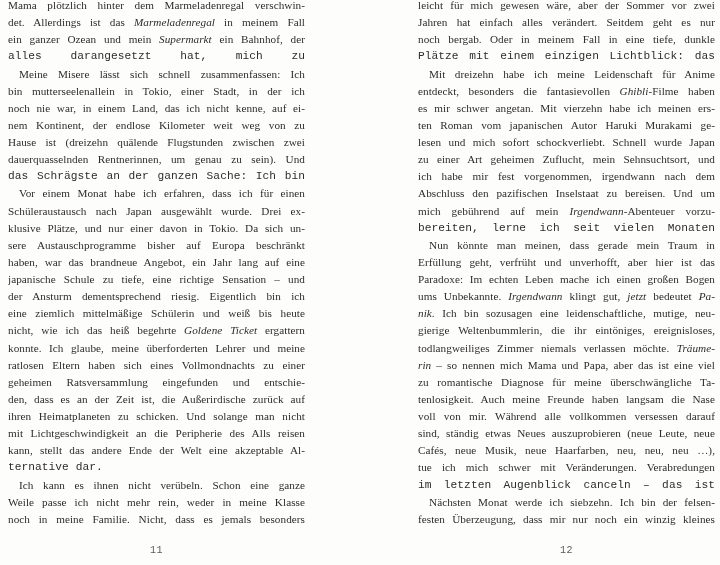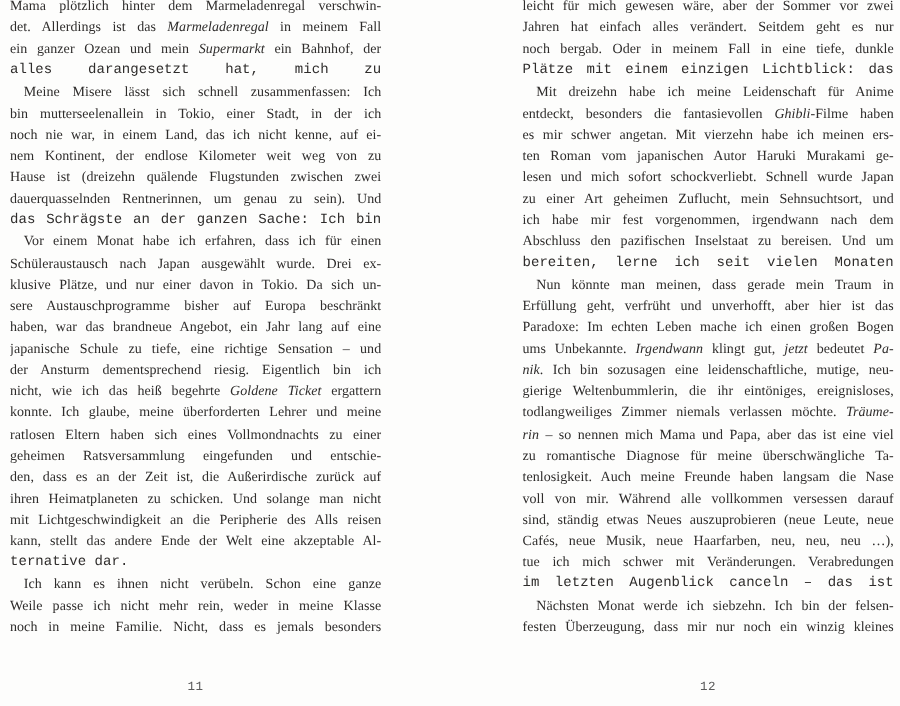--- a/index.html
+++ b/index.html
@@ -71,20 +71,21 @@
         <div class="line"><span>Hause ist (dreizehn quälende Flugstunden zwischen zwei</span></div>
         <div class="line"><span>dauerquasselnden Rentnerinnen, um genau zu sein). Und</span></div>
         <div class="line para-end"><span>das Schrägste an der ganzen Sache: Ich bin </span><i>freiwillig</i><span> lesen.</span></div>
         <div class="line indent"><span>Vor einem Monat habe ich erfahren, dass ich für einen</span></div>
         <div class="line"><span>Schüleraustausch nach Japan ausgewählt wurde. Drei ex-</span></div>
         <div class="line"><span>klusive Plätze, und nur einer davon in Tokio. Da sich un-</span></div>
         <div class="line"><span>sere Austauschprogramme bisher auf Europa beschränkt</span></div>
         <div class="line"><span>haben, war das brandneue Angebot, ein Jahr lang auf eine</span></div>
         <div class="line"><span>japanische Schule zu tiefe, eine richtige Sensation – und</span></div>
         <div class="line"><span>der Ansturm dementsprechend riesig. Eigentlich bin ich</span></div>
+        <div class="line"><span>eine ziemlich mittelmäßige Schülerin und weiß bis heute</span></div>
         <div class="line"><span>nicht, wie ich das heiß begehrte </span><i>Goldene Ticket</i><span> ergattern</span></div>
         <div class="line"><span>konnte. Ich glaube, meine überforderten Lehrer und meine</span></div>
         <div class="line"><span>ratlosen Eltern haben sich eines Vollmondnachts zu einer</span></div>
         <div class="line"><span>geheimen Ratsversammlung eingefunden und entschie-</span></div>
         <div class="line"><span>den, dass es an der Zeit ist, die Außerirdische zurück auf</span></div>
         <div class="line"><span>ihren Heimatplaneten zu schicken. Und solange man nicht</span></div>
         <div class="line"><span>mit Lichtgeschwindigkeit an die Peripherie des Alls reisen</span></div>
         <div class="line"><span>kann, stellt das andere Ende der Welt eine akzeptable Al-</span></div>
         <div class="line para-end"><span>ternative dar.</span></div>
         <div class="line indent"><span>Ich kann es ihnen nicht verübeln. Schon eine ganze</span></div>
@@ -101,20 +102,21 @@
         <div class="line"><span>noch bergab. Oder in meinem Fall in eine tiefe, dunkle</span></div>
         <div class="line para-end"><span>Plätze mit einem einzigen Lichtblick: das Ganz-weit-Weg.</span></div>
         <div class="line indent"><span>Mit dreizehn habe ich meine Leidenschaft für Anime</span></div>
         <div class="line"><span>entdeckt, besonders die fantasievollen </span><i>Ghibli</i><span>-Filme haben</span></div>
         <div class="line"><span>es mir schwer angetan. Mit vierzehn habe ich meinen ers-</span></div>
         <div class="line"><span>ten Roman vom japanischen Autor Haruki Murakami ge-</span></div>
         <div class="line"><span>lesen und mich sofort schockverliebt. Schnell wurde Japan</span></div>
         <div class="line"><span>zu einer Art geheimen Zuflucht, mein Sehnsuchtsort, und</span></div>
         <div class="line"><span>ich habe mir fest vorgenommen, irgendwann nach dem</span></div>
         <div class="line"><span>Abschluss den pazifischen Inselstaat zu bereisen. Und um</span></div>
+        <div class="line"><span>mich gebührend auf mein </span><i>Irgendwann</i><span>-Abenteuer vorzu-</span></div>
         <div class="line para-end"><span>bereiten, lerne ich seit vielen Monaten fleißig Japanisch.</span></div>
         <div class="line indent"><span>Nun könnte man meinen, dass gerade mein Traum in</span></div>
         <div class="line"><span>Erfüllung geht, verfrüht und unverhofft, aber hier ist das</span></div>
         <div class="line"><span>Paradoxe: Im echten Leben mache ich einen großen Bogen</span></div>
         <div class="line"><span>ums Unbekannte. </span><i>Irgendwann</i><span> klingt gut, </span><i>jetzt</i><span> bedeutet </span><i>Pa-</i></div>
         <div class="line"><i>nik</i><span>. Ich bin sozusagen eine leidenschaftliche, mutige, neu-</span></div>
         <div class="line"><span>gierige Weltenbummlerin, die ihr eintöniges, ereignisloses,</span></div>
         <div class="line"><span>todlangweiliges Zimmer niemals verlassen möchte. </span><i>Träume-</i></div>
         <div class="line"><i>rin</i><span> – so nennen mich Mama und Papa, aber das ist eine viel</span></div>
         <div class="line"><span>zu romantische Diagnose für meine überschwängliche Ta-</span></div>

